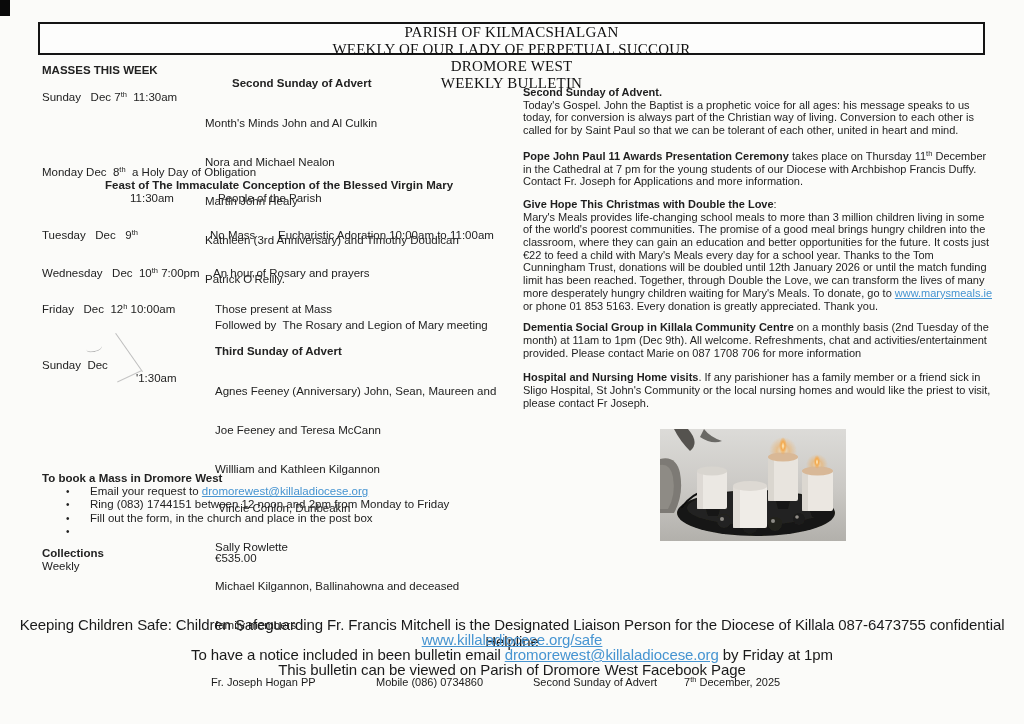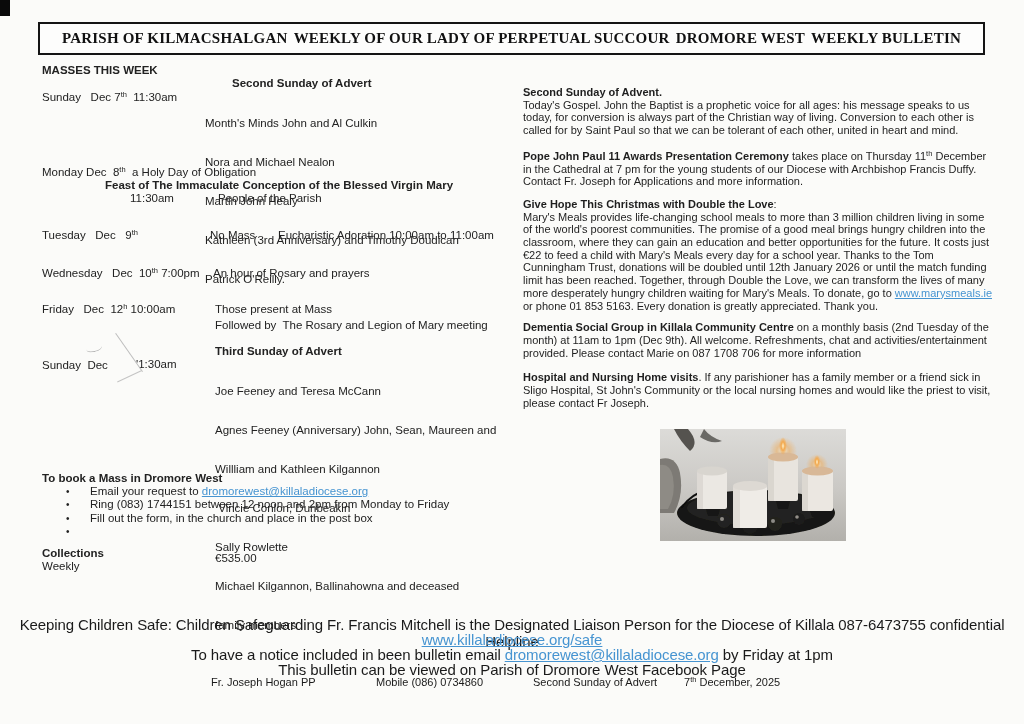--- a/index.html
+++ b/index.html
@@ -3,21 +3,21 @@
 <meta charset="utf-8">
 <style>
   html,body{margin:0;padding:0;background:#e9e9e7;}
   .page{position:relative;width:1024px;height:724px;background:#fbfbf9;overflow:hidden;
         font-family:"Liberation Sans", sans-serif;color:#222;}
   .corner{position:absolute;left:0;top:0;width:10px;height:16px;background:#0a0a0a;}
   
   .masthead{position:absolute;left:38px;top:22px;width:947px;height:33px;box-sizing:border-box;
             border:2px solid #141414;background:#fdfdfc;display:flex;align-items:center;
             justify-content:space-between;padding:0 22px;
-            font-family:"Liberation Serif", serif;font-weight:bold;font-size:15px;letter-spacing:.2px;color:#111;}
+            font-family:"Liberation Serif", serif;font-weight:normal;font-size:15px;letter-spacing:.2px;color:#111;flex-direction:column;}
   
   .lc{position:absolute;left:42px;top:64px;width:480px;height:410px;font-size:11.5px;line-height:13px;}
   .abs{position:absolute;white-space:pre;}
   .b{font-weight:700;}
   .intents div{line-height:13px;white-space:pre;}
   sup{font-size:7.5px;line-height:0;vertical-align:4px;}
   
   .booking{position:absolute;left:42px;top:472px;font-size:11.5px;line-height:13.2px;}
   .brow{display:flex;margin-left:24px;}
   .brow .dot{width:24px;font-size:10px;}
@@ -79,24 +79,24 @@
 
     <div class="abs" style="left:0;top:203px"><span>Wednesday   Dec  10</span><sup>th</sup><span> 7:00pm</span></div>
     <div class="abs" style="left:171px;top:203px">An hour of Rosary and prayers</div>
 
     <div class="abs" style="left:0;top:239px"><span>Friday   Dec  12</span><sup>h</sup><span> 10:00am</span></div>
     <div class="abs" style="left:173px;top:239px">Those present at Mass</div>
     <div class="abs" style="left:173px;top:255px">Followed by  The Rosary and Legion of Mary meeting</div>
 
     <div class="abs b" style="left:173px;top:281px">Third Sunday of Advert</div>
     <div class="abs" style="left:0;top:295px">Sunday  Dec</div>
-    <div class="abs" style="left:94px;top:294px">'1:30am</div>
+    <div class="abs" style="left:94px;top:308px">'1:30am</div>
     <div class="abs intents" style="left:173px;top:295px">
+      <div>Agnes Feeney (Anniversary) John, Sean, Maureen and</div>
       <div>Joe Feeney and Teresa McCann</div>
-      <div>Agnes Feeney (Anniversary) John, Sean, Maureen and</div>
       <div>Willliam and Kathleen Kilgannon</div>
       <div> Vincie Conlon, Dunbeakin</div>
       <div>Sally Rowlette</div>
       <div>Michael Kilgannon, Ballinahowna and deceased</div>
       <div>family members</div>
     </div>
   </div>
 
   <div class="mark1"></div>
   <div class="mark2"></div>

